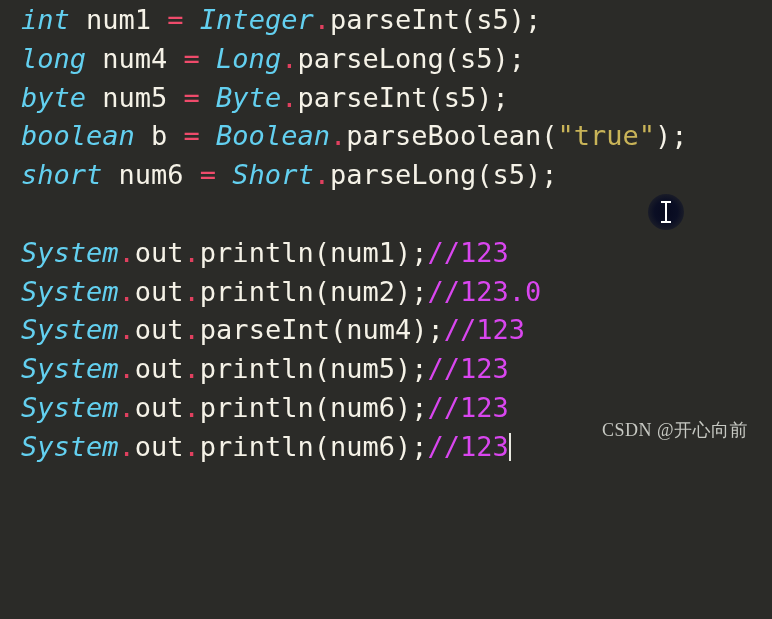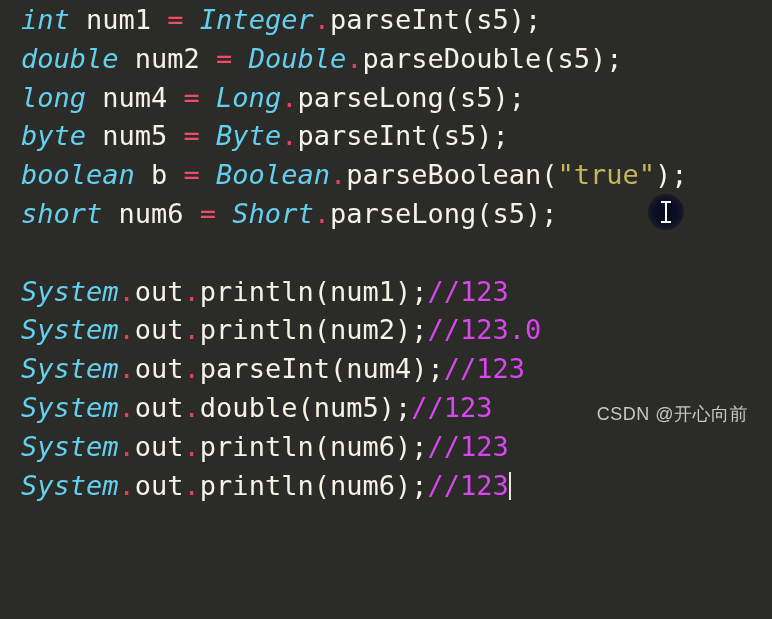--- a/index.html
+++ b/index.html
@@ -100,45 +100,44 @@
     height: 2px;
     background: #ffffff;
   }
   #mouse-cursor .ibeam-top { top: 7px; }
   #mouse-cursor .ibeam-bot { top: 27px; }
 
   
   #watermark {
     position: absolute;
     right: 24px;
-    bottom: 26px;
+    bottom: 10px;
     color: #c6c8c2;
     font-size: 18px;
-    font-family: Liberation Sans, sans-serif;
+    font-family: Liberation Serif, serif;
     letter-spacing: 0.5px;
     white-space: nowrap;
   }
 </style>
 </head>
 <body>
 
 <div id="editor">
 
   <div class="code-area">
       <div class="code-line"><span class="kw">int</span><span class="plain"> num1 </span><span class="op">=</span><span class="plain"> </span><span class="type">Integer</span><span class="dot">.</span><span class="plain">parseInt(s5);</span></div>
-      <div class="code-line"><span class="kw">double</span><span class="plain"> num2 </span><span class="op">=</span><span class="plain"> </span><span class="type">Double</span><span class="dot">.</span><span class="plain">parseDouble(s5);</span></div>
       <div class="code-line"><span class="kw">long</span><span class="plain"> num4 </span><span class="op">=</span><span class="plain"> </span><span class="type">Long</span><span class="dot">.</span><span class="plain">parseLong(s5);</span></div>
       <div class="code-line"><span class="kw">byte</span><span class="plain"> num5 </span><span class="op">=</span><span class="plain"> </span><span class="type">Byte</span><span class="dot">.</span><span class="plain">parseInt(s5);</span></div>
       <div class="code-line"><span class="kw">boolean</span><span class="plain"> b </span><span class="op">=</span><span class="plain"> </span><span class="type">Boolean</span><span class="dot">.</span><span class="plain">parseBoolean(</span><span class="str">"true"</span><span class="plain">);</span></div>
       <div class="code-line"><span class="kw">short</span><span class="plain"> num6 </span><span class="op">=</span><span class="plain"> </span><span class="type">Short</span><span class="dot">.</span><span class="plain">parseLong(s5);</span></div>
       <div class="code-line blank"></div>
       <div class="code-line"><span class="type">System</span><span class="dot">.</span><span class="plain">out</span><span class="dot">.</span><span class="plain">println(num1);</span><span class="comment">//123</span></div>
       <div class="code-line"><span class="type">System</span><span class="dot">.</span><span class="plain">out</span><span class="dot">.</span><span class="plain">println(num2);</span><span class="comment">//123.0</span></div>
       <div class="code-line"><span class="type">System</span><span class="dot">.</span><span class="plain">out</span><span class="dot">.</span><span class="plain">parseInt(num4);</span><span class="comment">//123</span></div>
-      <div class="code-line"><span class="type">System</span><span class="dot">.</span><span class="plain">out</span><span class="dot">.</span><span class="plain">double(num5);</span><span class="comment">//123</span></div>
+      <div class="code-line"><span class="type">System</span><span class="dot">.</span><span class="plain">out</span><span class="dot">.</span><span class="plain">println(num5);</span><span class="comment">//123</span></div>
       <div class="code-line"><span class="type">System</span><span class="dot">.</span><span class="plain">out</span><span class="dot">.</span><span class="plain">println(num6);</span><span class="comment">//123</span></div>
       <div class="code-line"><span class="type">System</span><span class="dot">.</span><span class="plain">out</span><span class="dot">.</span><span class="plain">println(num6);</span><span class="comment">//123</span><span class="caret"></span></div>
     </div>
 
   <div id="mouse-cursor">
     <div class="halo"></div>
     <div class="ibeam"></div>
     <div class="ibeam-top"></div>
     <div class="ibeam-bot"></div>
   </div>

